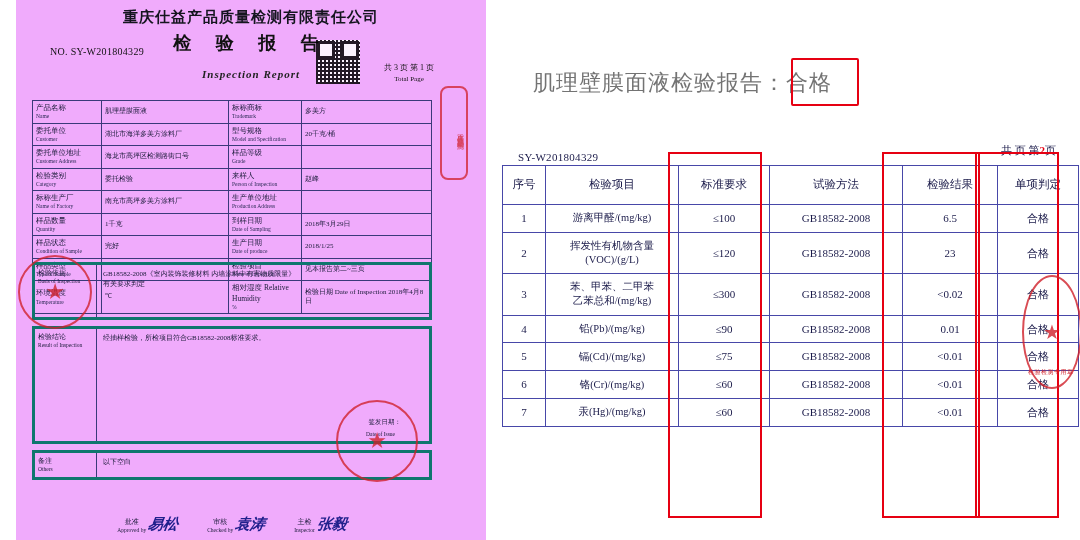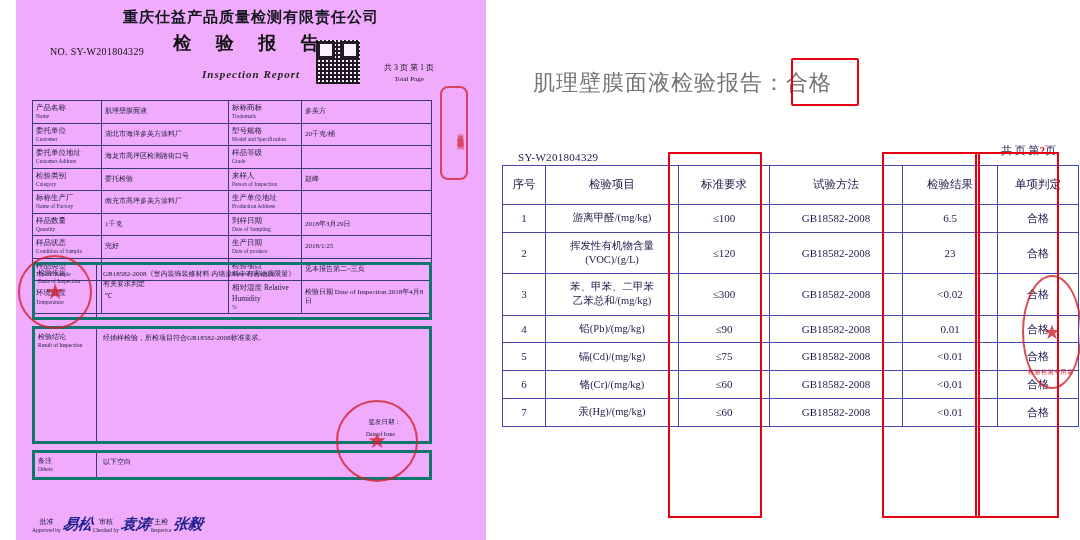--- a/index.html
+++ b/index.html
@@ -138,23 +138,24 @@
     padding: 3px;
     box-sizing: border-box;
   }
   .ld-block-body { flex: 1; padding: 4px 6px; box-sizing: border-box; position: relative; }
 
   .sign-row {
     position: absolute;
     left: 16px; bottom: 6px;
     width: 400px;
     display: flex;
-    justify-content: flex-start;
+    justify-content: center;
     font-size: 7px;
     color: #1b1b3a;
+    gap: 29px;
   }
   .sign-item { text-align: center; line-height: 1.3; display: flex; align-items: flex-end; gap: 2px;}
   .sign-item .lbl .cn { display: block; font-size: 7px; }
   .sign-item .lbl .en { display: block; font-size: 5.5px; }
   .handwriting {
     font-family: "Liberation Serif", serif;
     font-style: italic;
     font-weight: bold;
     font-size: 15px;
     color: #20208c;

